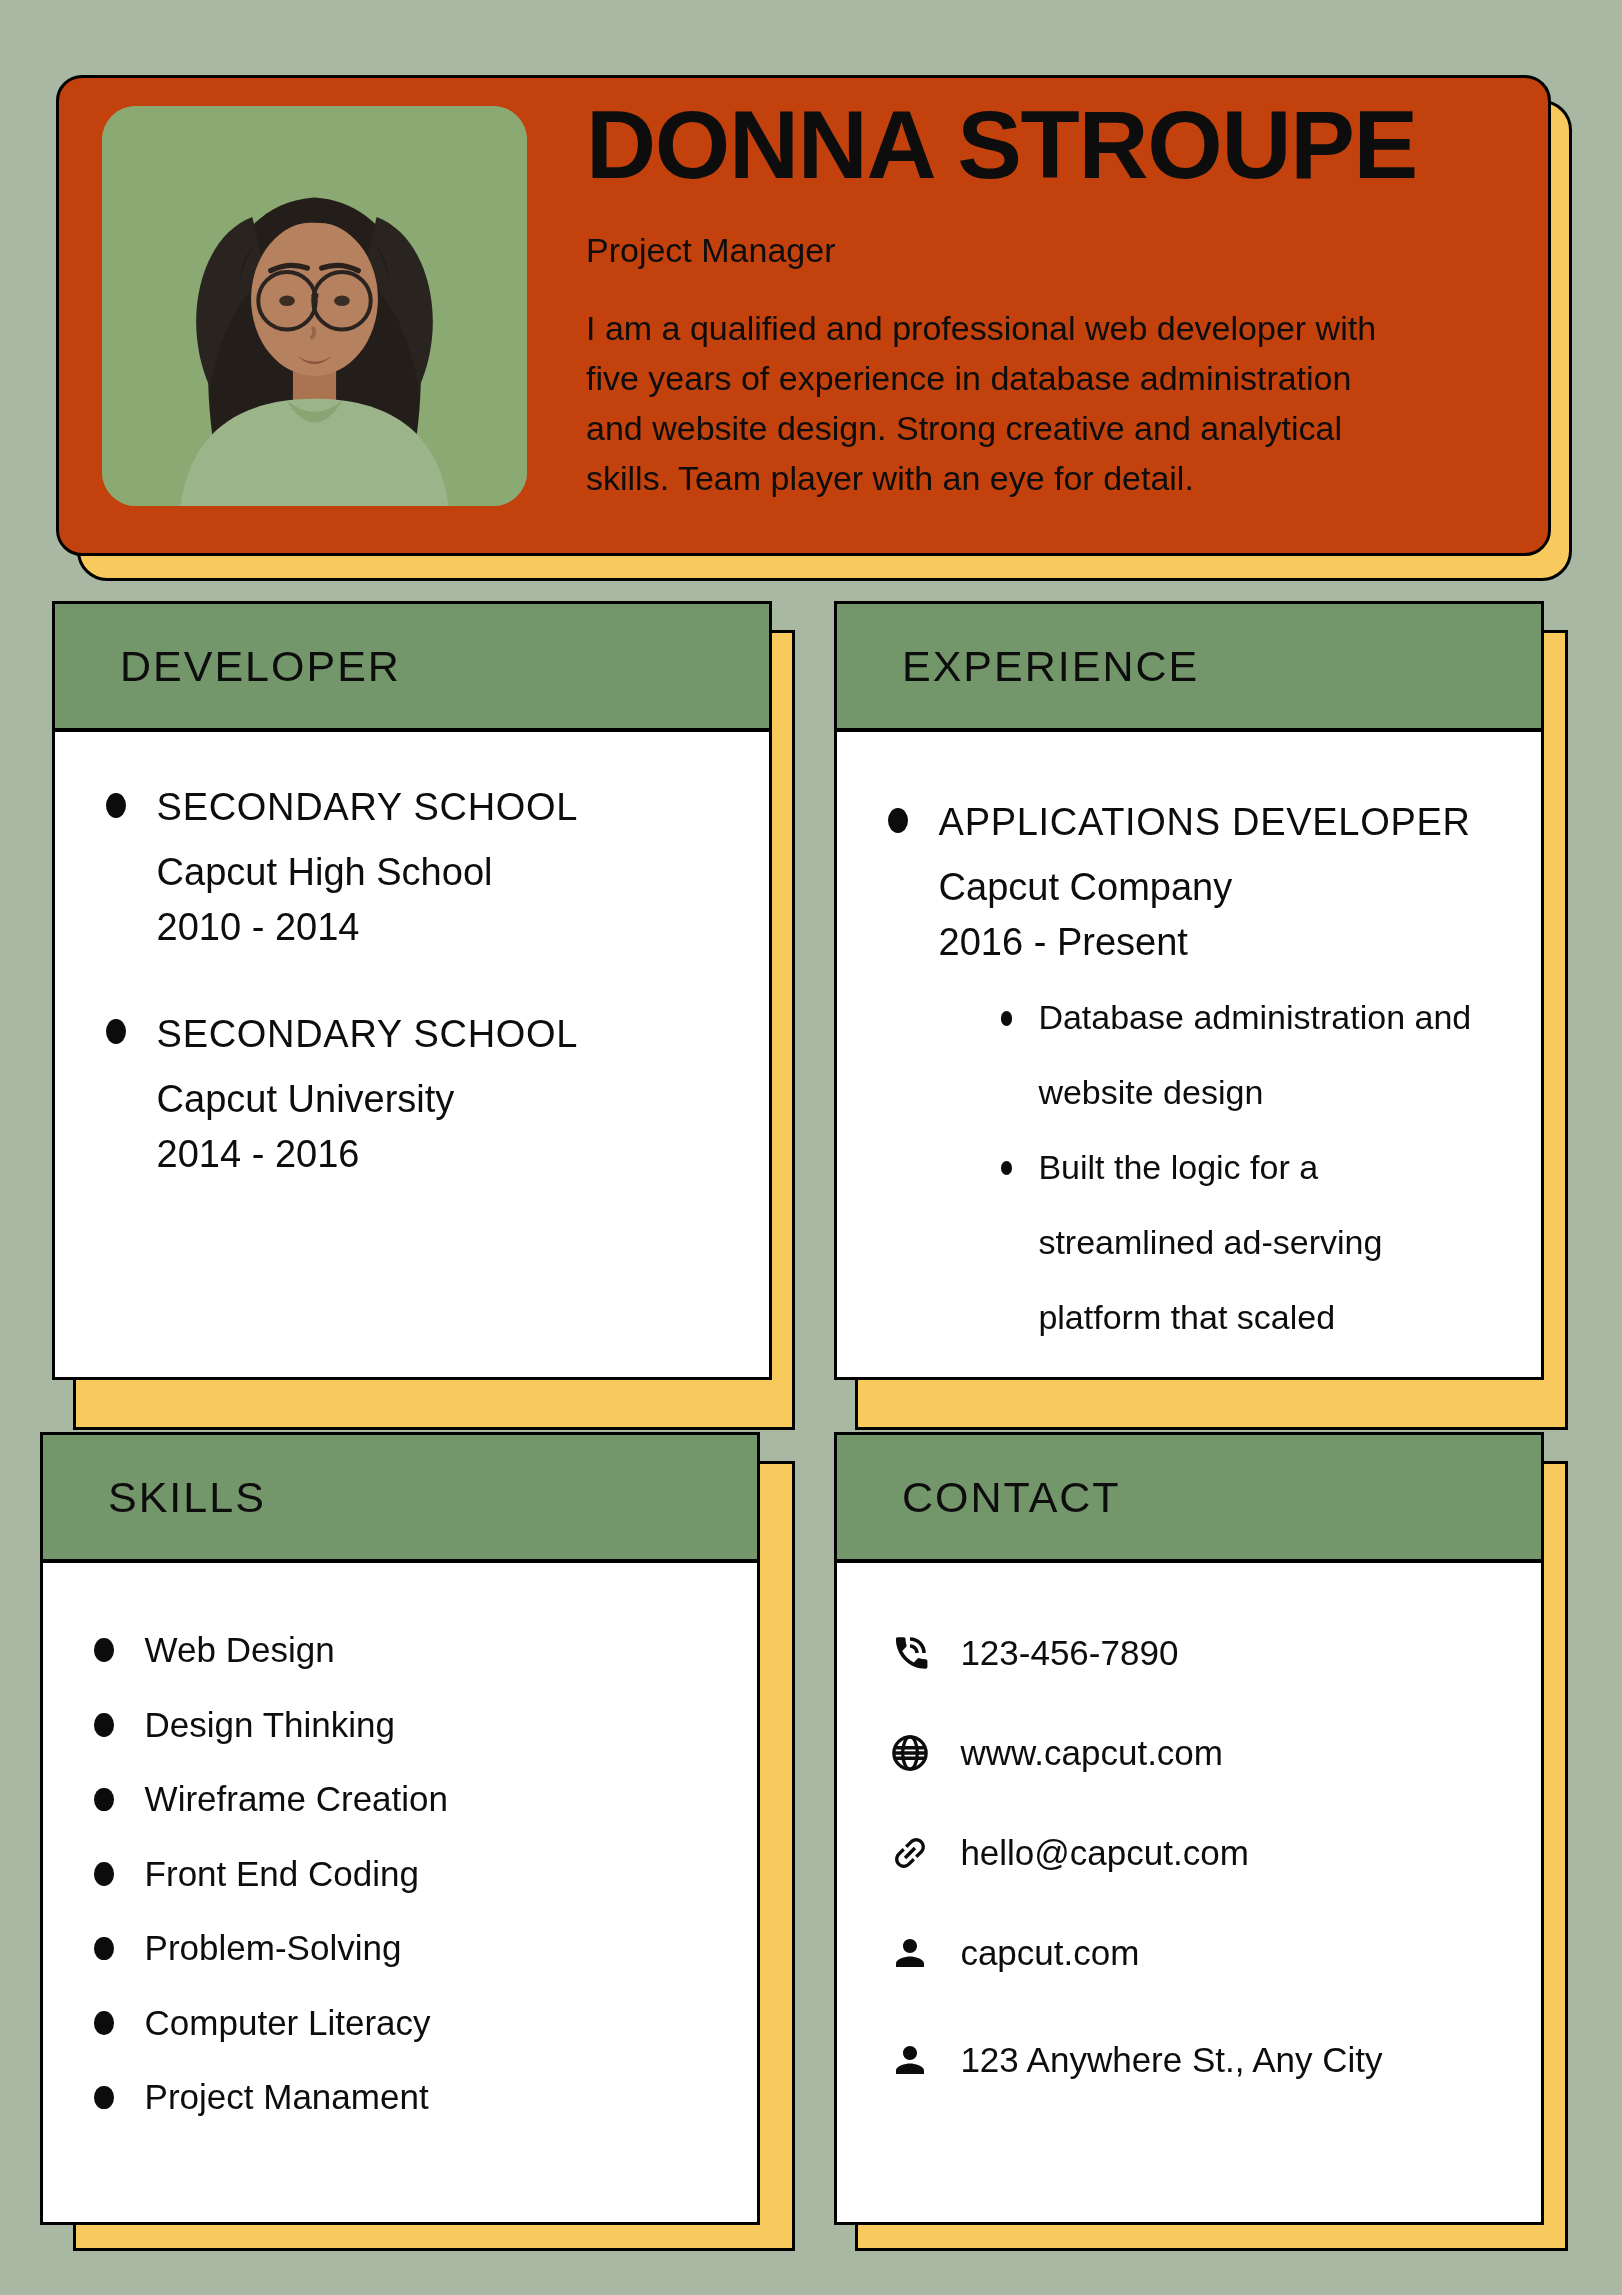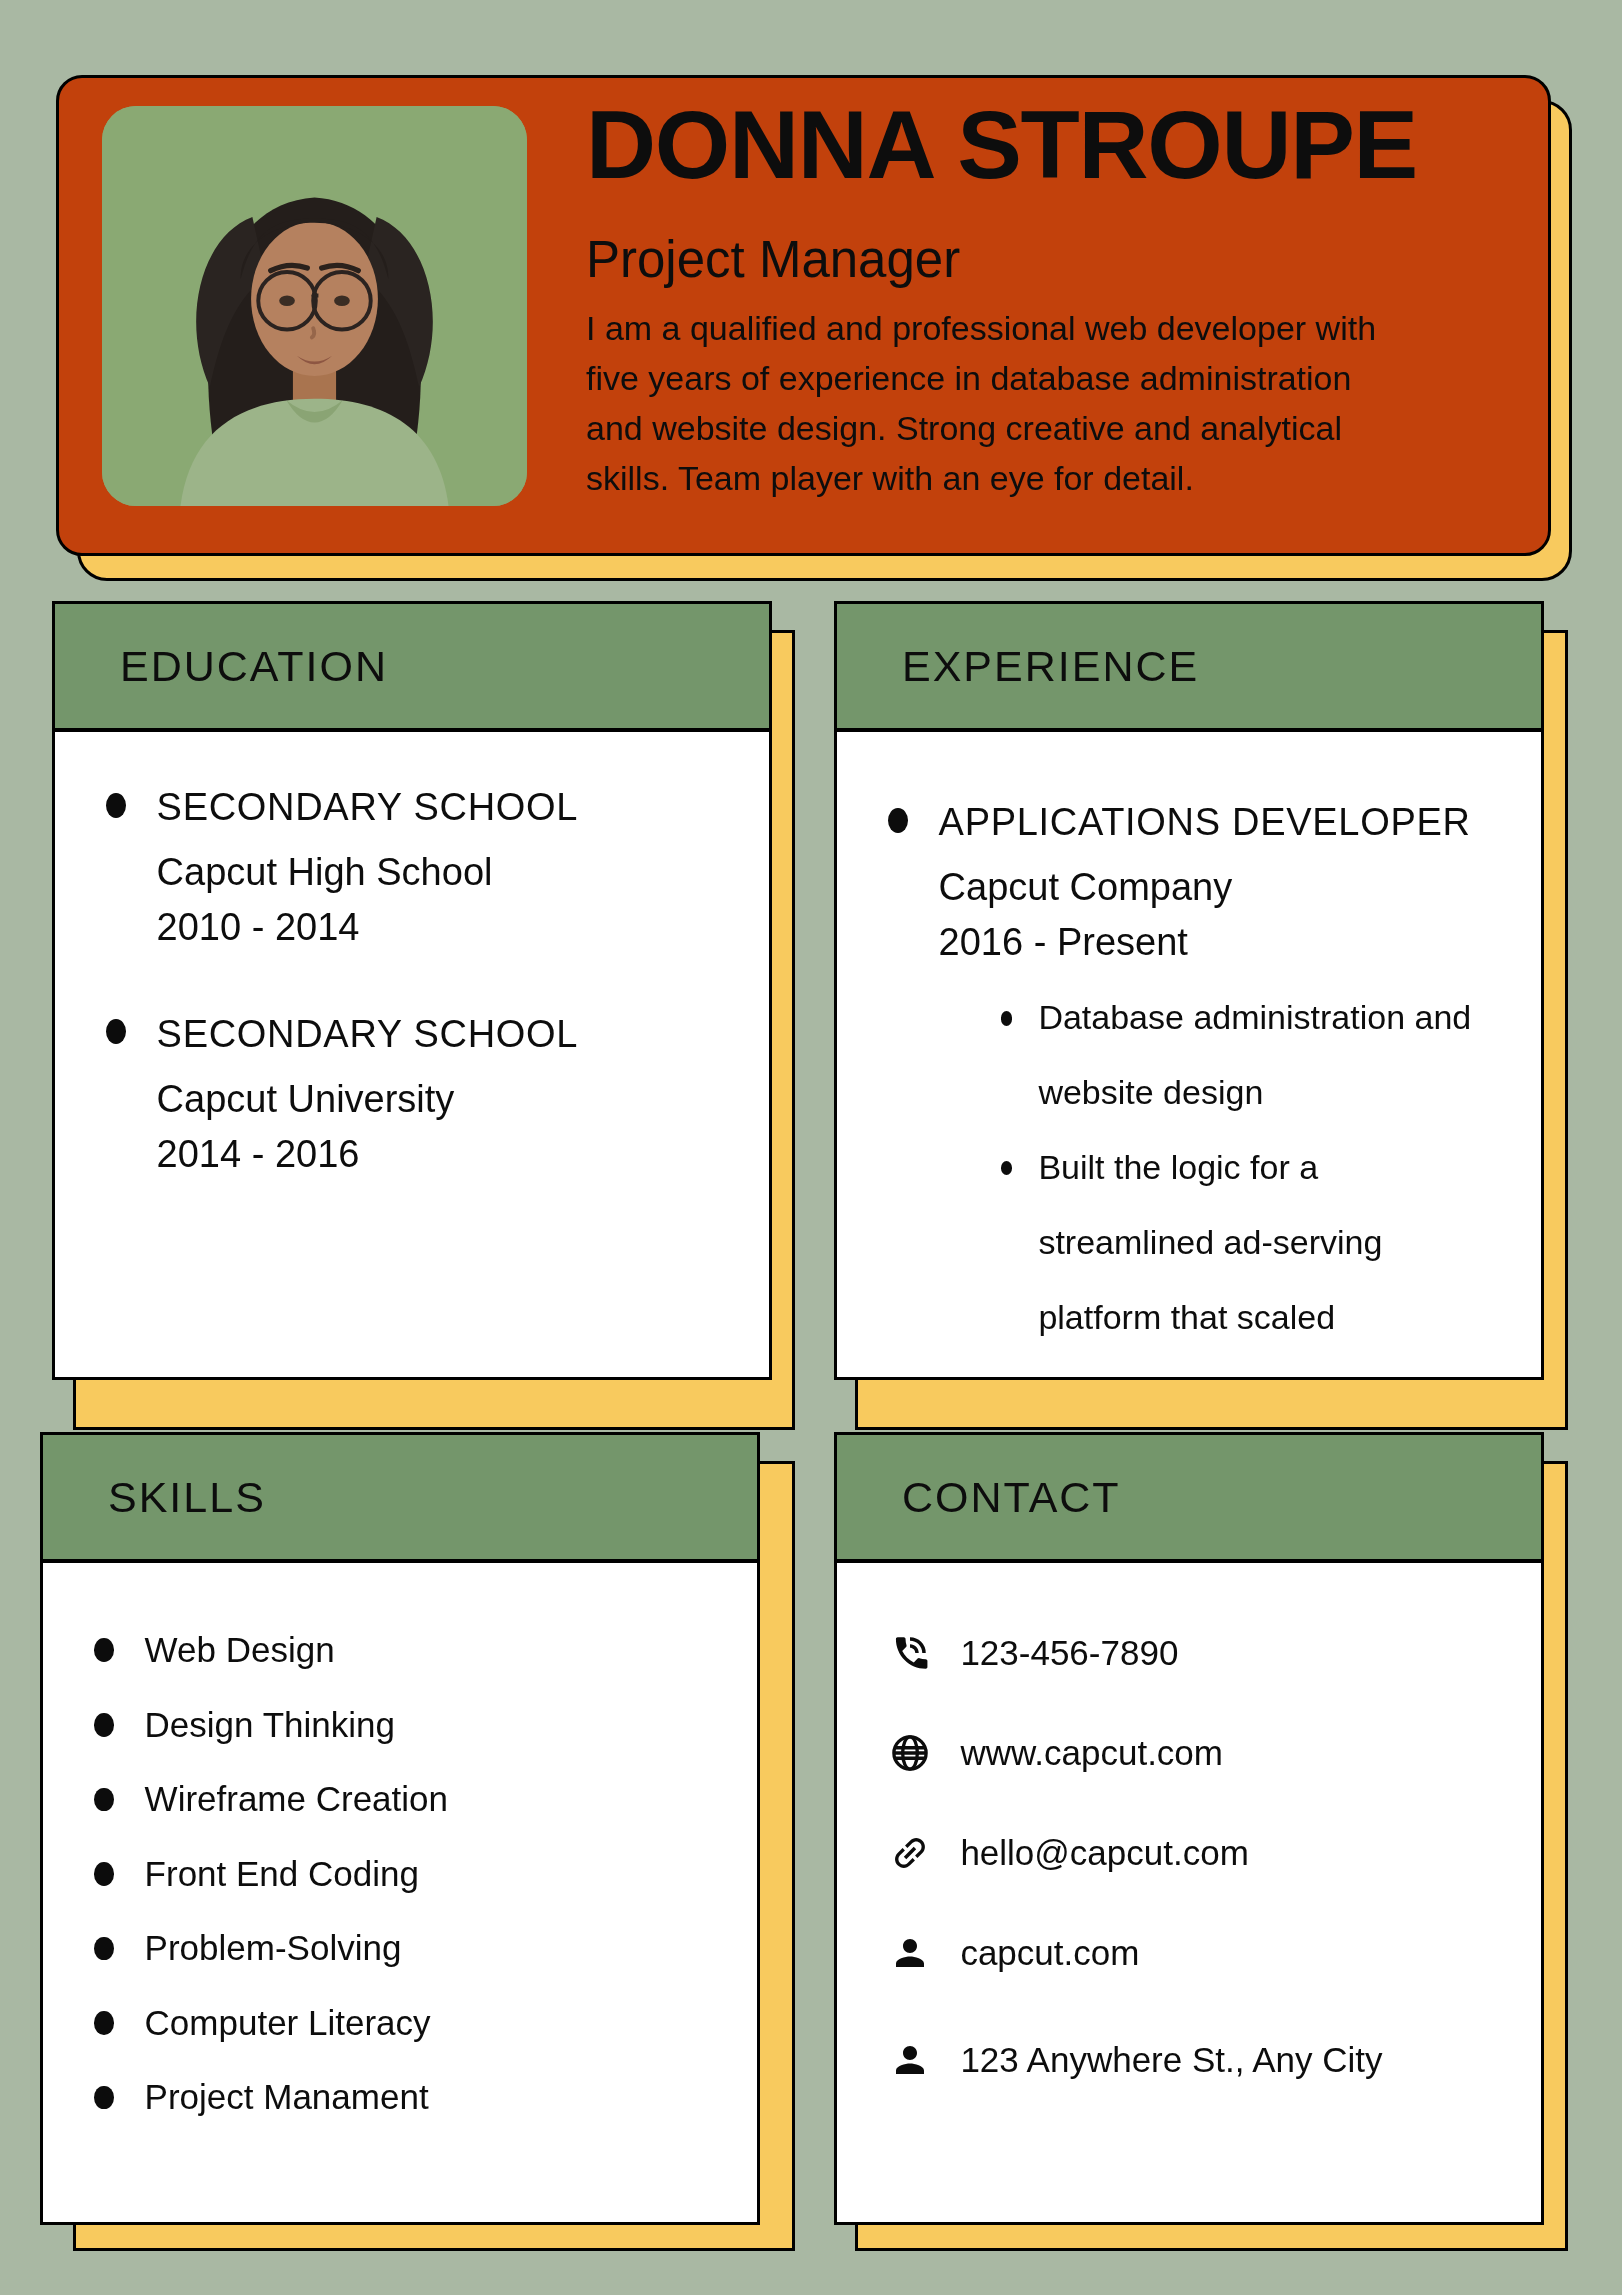--- a/index.html
+++ b/index.html
@@ -33,21 +33,21 @@
     border-radius:34px; overflow:hidden; background:#8aa973;
   }
   .photo svg { display:block; width:100%; height:100%; }
   .name {
     position:absolute; left:527px; top:14.4px; margin:0;
     font-size:97px; font-weight:bold; letter-spacing:-1.3px; line-height:1.1;
     white-space:nowrap;
   }
   .role {
     position:absolute; left:527px; top:154px;
-    font-size:51px; font-weight:400; line-height:1.1;
+    font-size:34px; font-weight:400; line-height:1.1;
   }
   .summary {
     position:absolute; left:527px; top:226px; margin:0;
     width:936px; font-size:34px; line-height:1.47;
     white-space:pre-line;
   }
   
   .panel {
     position:absolute;
     background:#fff; border:3.9px solid #000;
@@ -132,21 +132,21 @@
     <div class="role">Project Manager</div>
     <p class="summary">I am a qualified and professional web developer with
  five years of experience in database administration
 and website design. Strong creative and analytical
 skills. Team player with an eye for detail.</p>
   </section>
 
   <div class="shadow" style="left:73px; top:630px; width:722px; height:800px;"></div>
   <section class="panel" style="left:52px; top:601px; width:720px; height:779px;">
     <header class="panel-head">
-      <h2>EDUCATION</h2>
+      <h2>DEVELOPER</h2>
     </header>
     <div class="panel-body edu-body">
       <div class="item">
         <span class="dot dot-big"></span>
         <div>
           <div class="degree">SECONDARY SCHOOL</div>
           <div class="line">Capcut High School</div>
           <div class="line">2010 - 2014</div>
         </div>
       </div>

